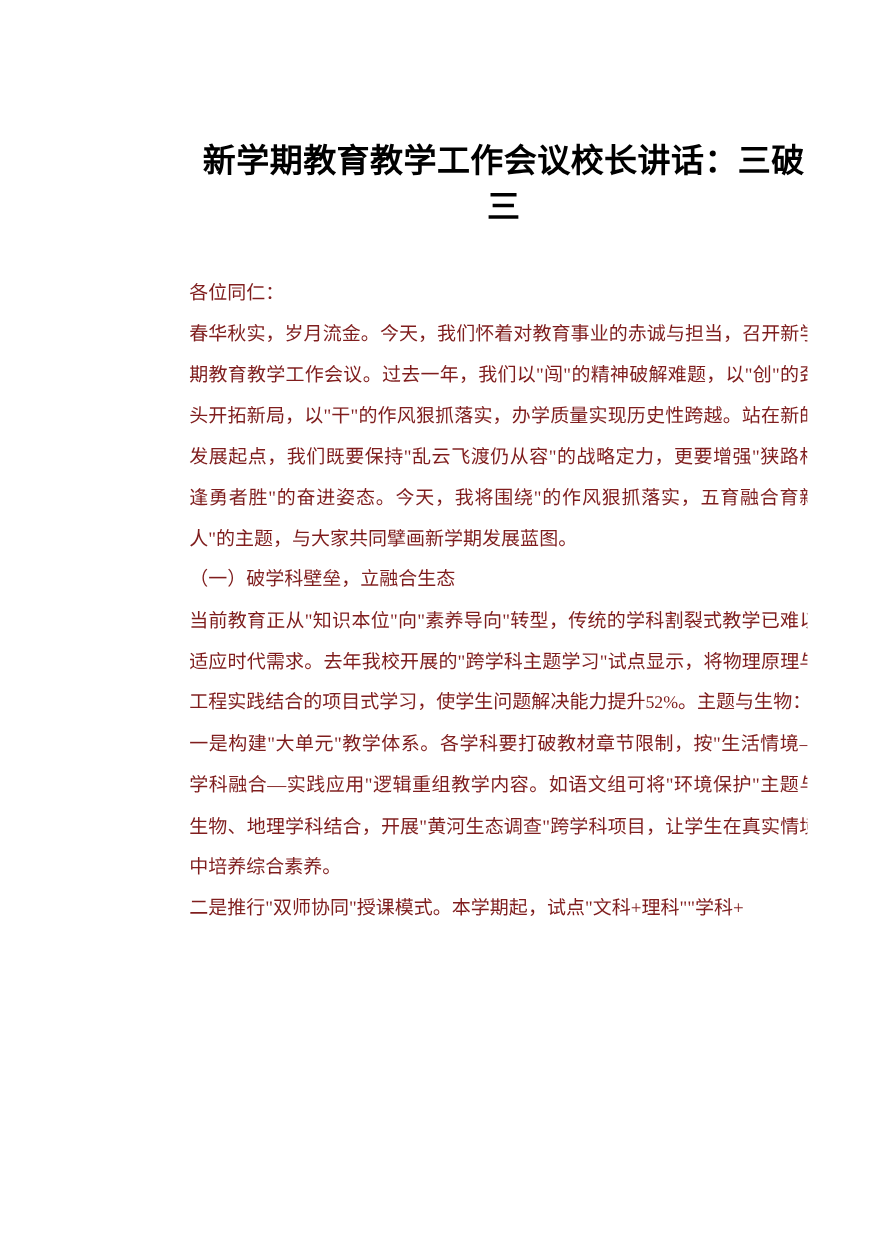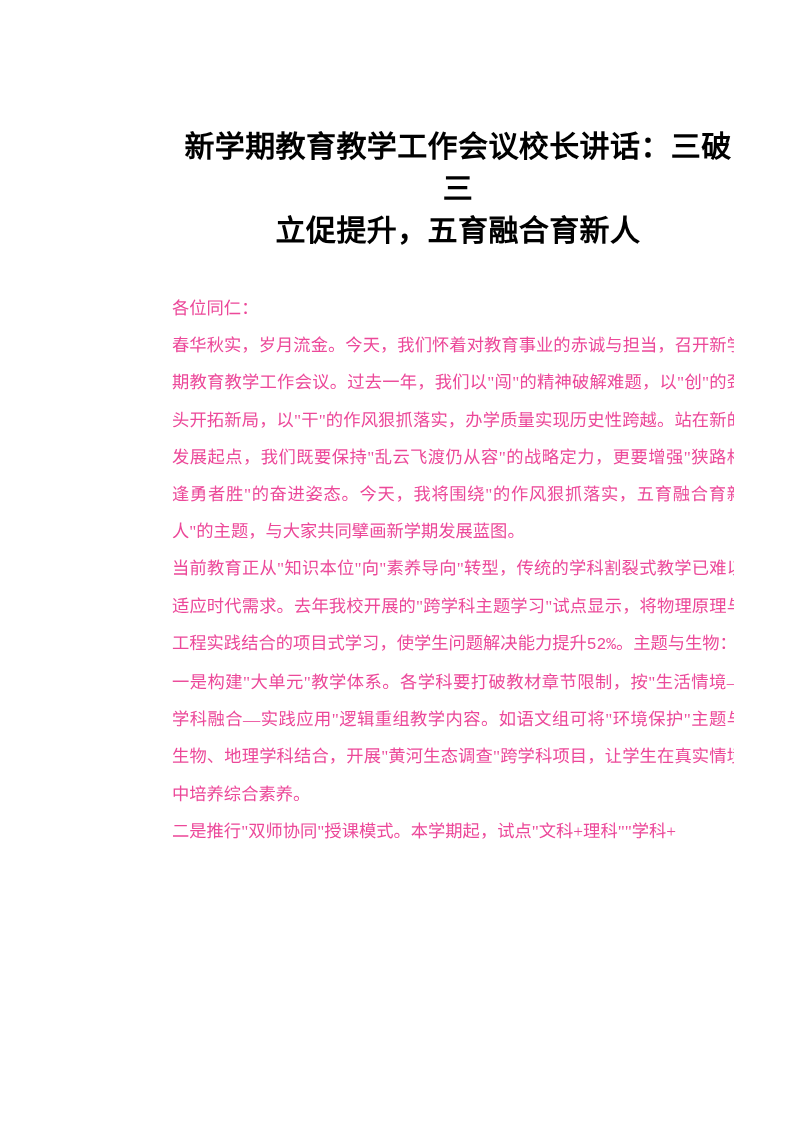--- a/index.html
+++ b/index.html
@@ -40,67 +40,67 @@
   }
 
   .title-spacer-top  { height: 126px; }
   .title-spacer-bot  { height: 38px;  }
 
   
   .body-block {
     font-family: "Liberation Serif", "DejaVu Serif", serif;
     font-size: 17.3px;
     line-height: 37.2px;
-    color: #ec4899;
+    color: #7f1d1d;
     text-align: justify;
     text-justify: inter-character;
   }
 
   .para {
     margin: 0;
     padding: 0;
     text-align: justify;
     text-justify: inter-character;
     word-break: break-all;
   }
 
   
   .para.clipped {
     white-space: nowrap;
     overflow: hidden;
   }
 
   .num {
-    font-family: Liberation Mono, monospace;
+    font-family: Liberation Serif, serif;
     font-size: 16.2px;
     font-weight: normal;
   }
 </style>
 </head>
 <body>
 
 <div class="page">
   <div class="page-inner">
 
     <div class="title-spacer-top"></div>
 
     <h1 class="doc-title">
       <span>新学期教育教学工作会议校长讲话：三破三</span><br>
-      <span>立促提升，五育融合育新人</span>
     </h1>
 
     <div class="title-spacer-bot"></div>
 
     <div class="body-block">
 
       <p class="para">各位同仁：</p>
 
       <p class="para">春华秋实，岁月流金。今天，我们怀着对教育事业的赤诚与担当，召开新学期教育教学工作会议。过去一年，我们以"闯"的精神破解难题，以"创"的劲头开拓新局，以"干"的作风狠抓落实，办学质量实现历史性跨越。站在新的发展起点，我们既要保持"乱云飞渡仍从容"的战略定力，更要增强"狭路相逢勇者胜"的奋进姿态。今天，我将围绕"的作风狠抓落实，五育融合育新人"的主题，与大家共同擘画新学期发展蓝图。</p>
 
 
+      <p class="para">（一）破学科壁垒，立融合生态</p>
 
       <p class="para"><span>当前教育正从"知识本位"向"素养导向"转型，传统的学科割裂式教学已难以适应时代需求。去年我校开展的"跨学科主题学习"试点显示，将物理原理与工程实践结合的项目式学习，使学生问题解决能力提升</span><span class="num">52%</span><span>。主题与生物：</span></p>
 
       <p class="para">一是构建"大单元"教学体系。各学科要打破教材章节限制，按"生活情境—学科融合—实践应用"逻辑重组教学内容。如语文组可将"环境保护"主题与生物、地理学科结合，开展"黄河生态调查"跨学科项目，让学生在真实情境中培养综合素养。</p>
 
       <p class="para clipped">二是推行"双师协同"授课模式。本学期起，试点"文科+理科""学科+</p>
 
     </div>
   </div>
 </div>

